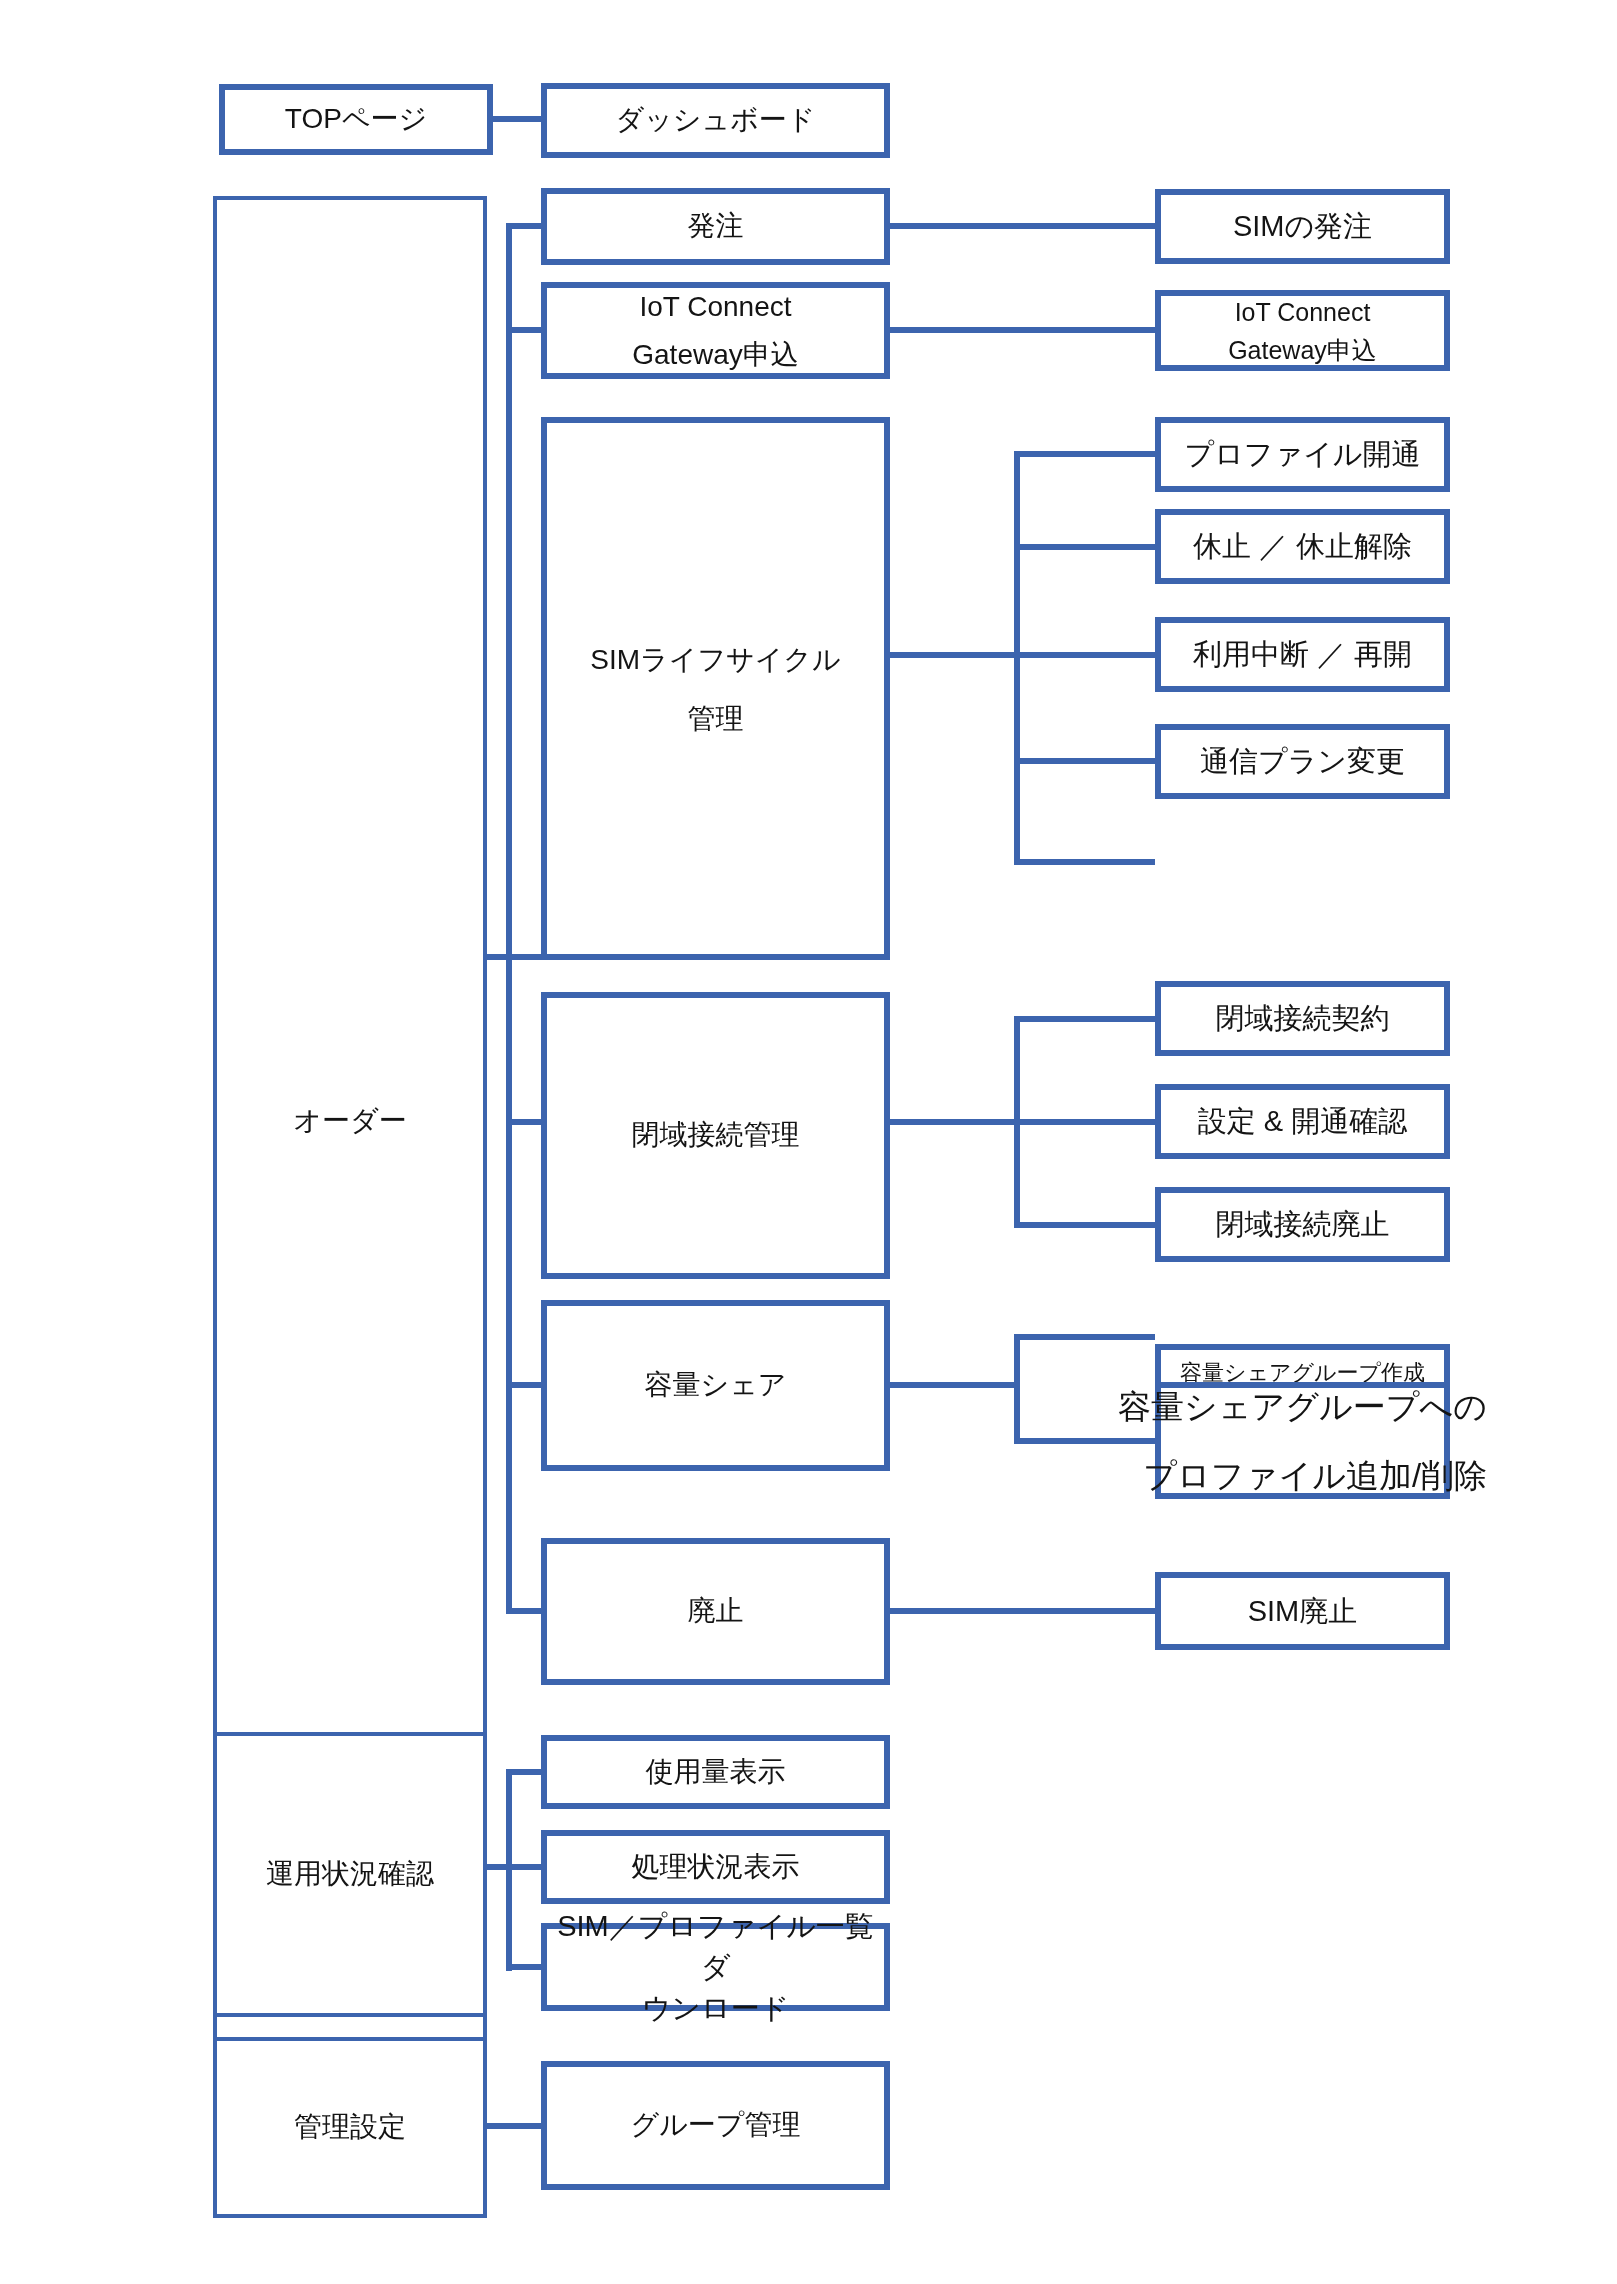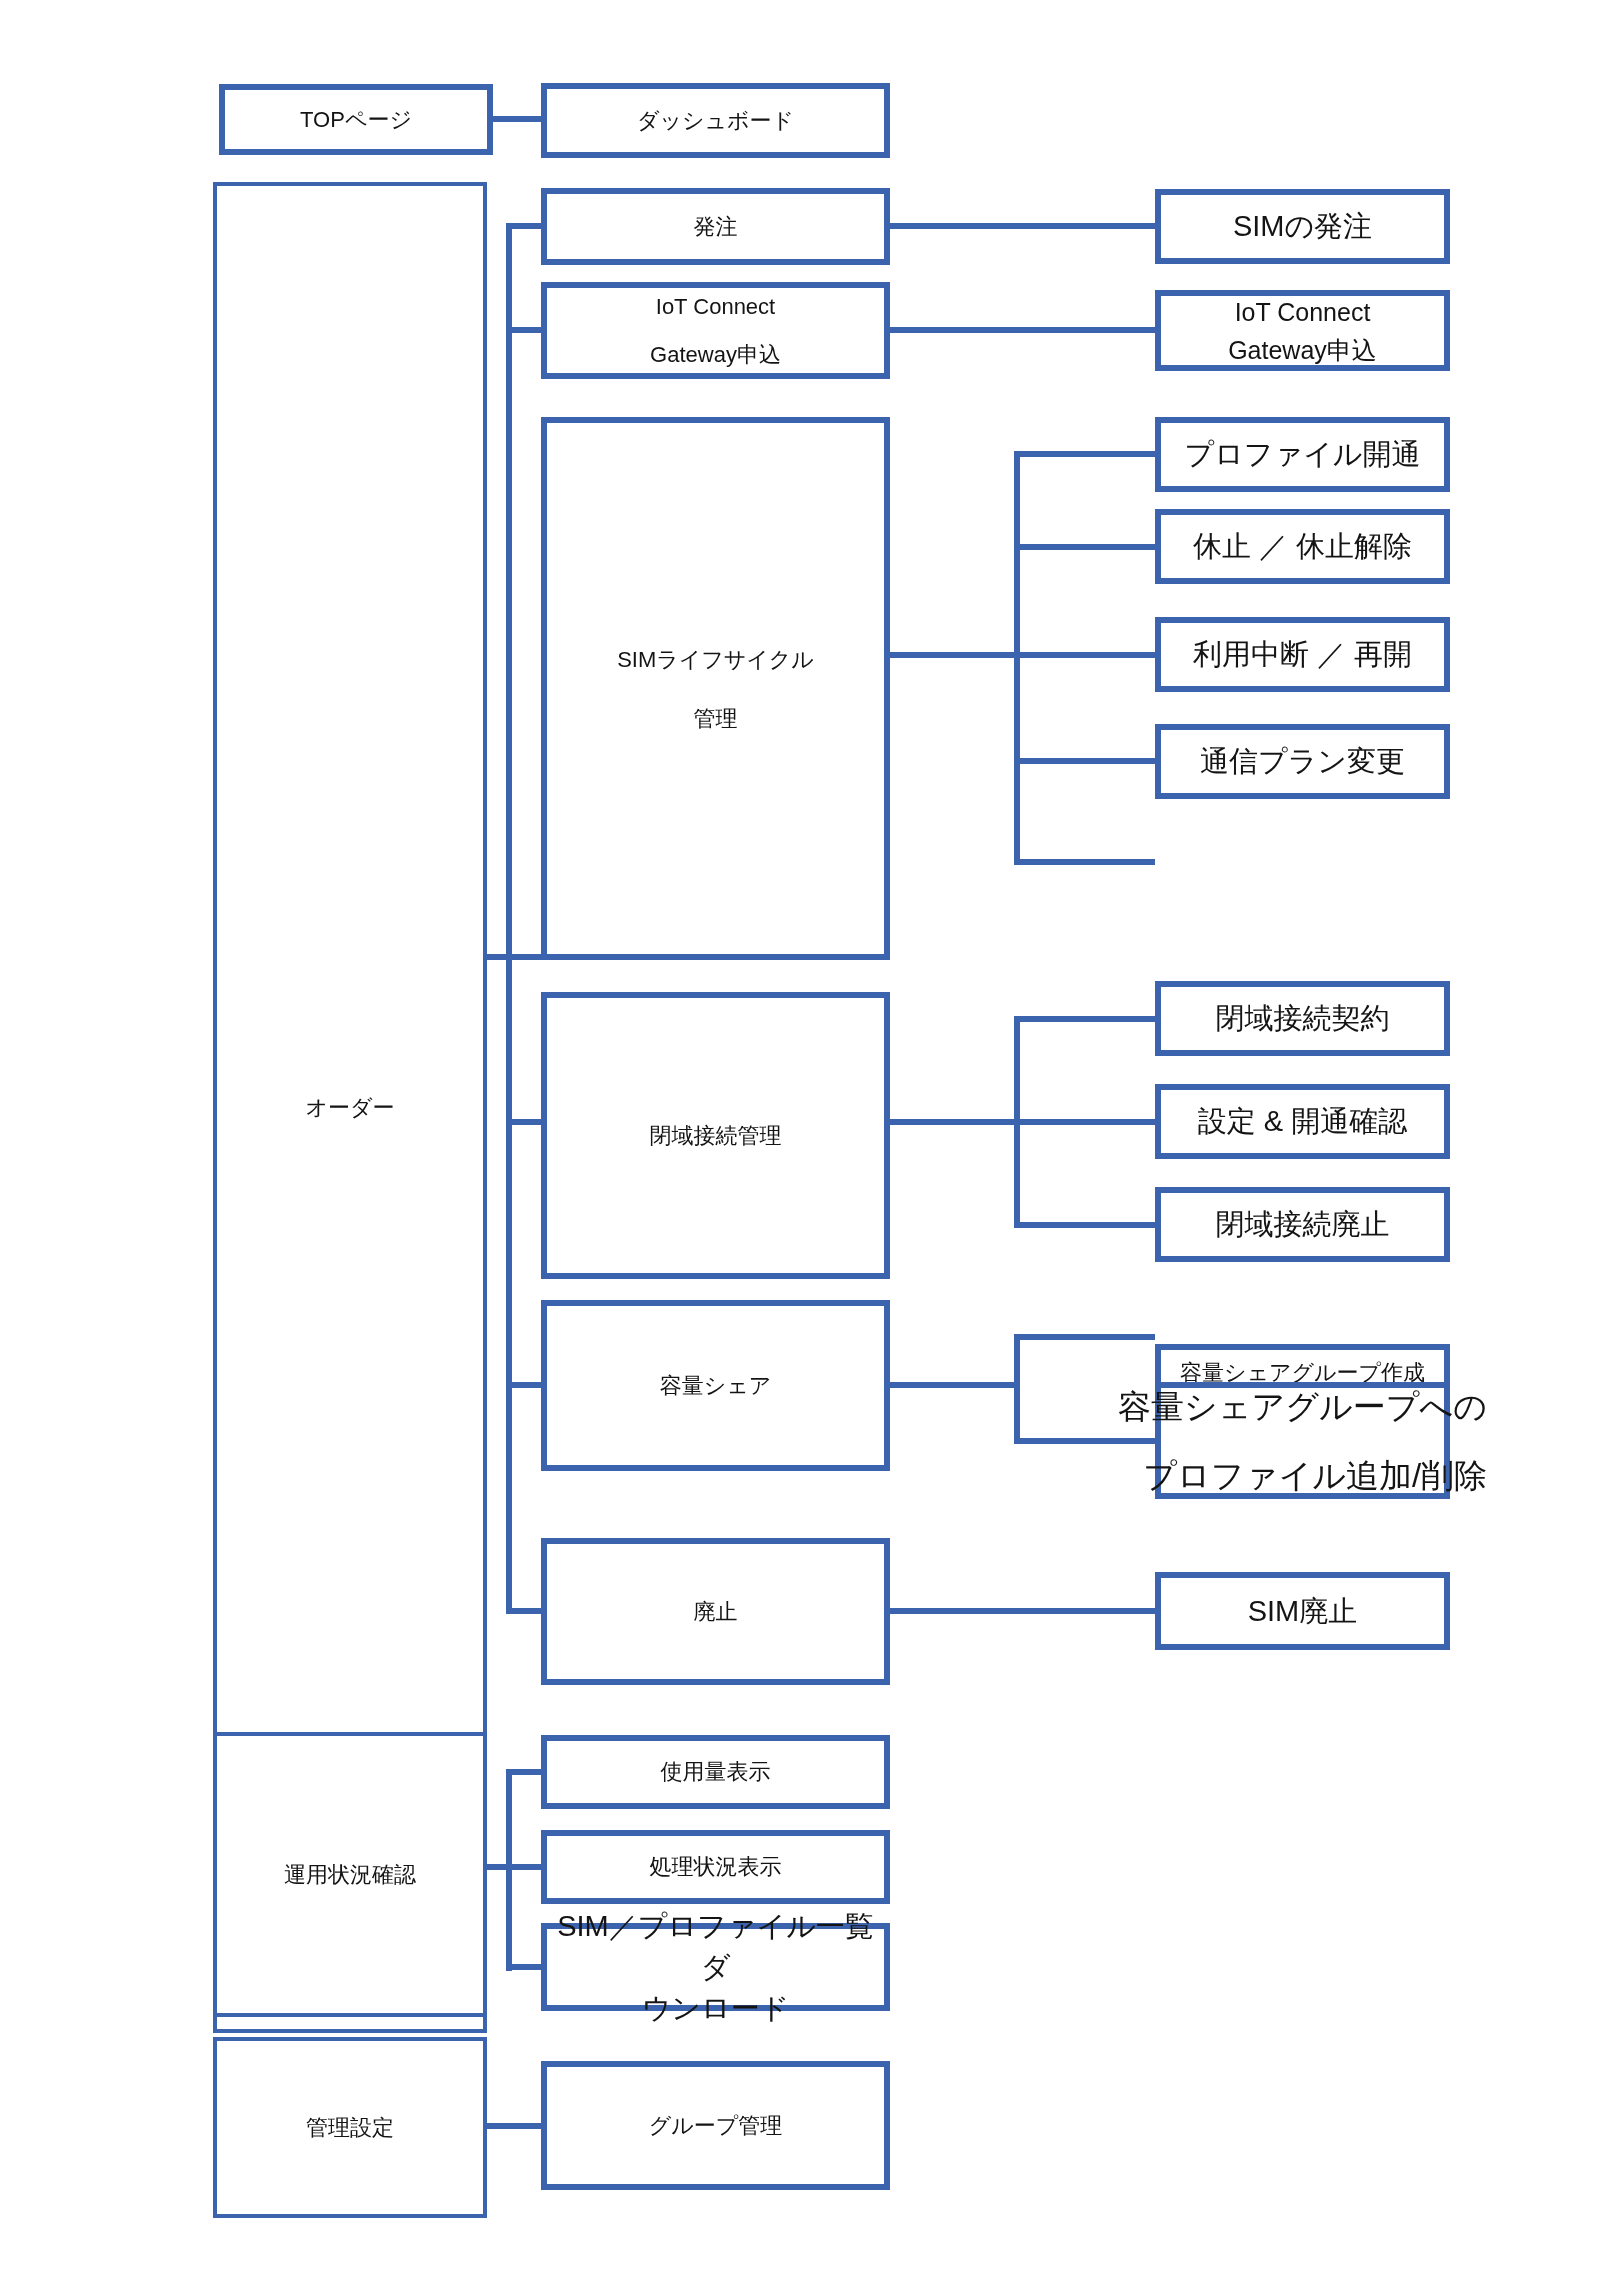--- a/index.html
+++ b/index.html
@@ -14,21 +14,21 @@
   }
   .box {
     position: absolute;
     box-sizing: border-box;
     background: #ffffff;
     border: 6.8px solid var(--blue);
     display: flex;
     align-items: center;
     justify-content: center;
     text-align: center;
-    font-size: 22px;
+    font-size: 28px;
     line-height: 1.45;
     white-space: pre-line;
     overflow: visible;
   }
   .box--thin { border-width: 4.5px; }
   .fs38 { font-size: 29px; }
   .fs33 { font-size: 25px; line-height: 38px; }
   .fs29 { font-size: 22px; margin-top: 36px; }
   .lh-iot  { line-height: 48px; }
   .lh-life { line-height: 59px; }
@@ -36,21 +36,21 @@
   .lh-cap  { font-size: 33px; line-height: 69px; white-space: pre; }
   .ln { position: absolute; background: var(--blue); }
 </style>
 </head>
 <body>
 
 <div class="canvas">
 
   <div class="box" style="left:219px; top:84px; width:274px; height:71px;">TOPページ</div>
 
-  <div class="box box--thin" style="left:213px; top:182px; width:274px; height:1851px;">オーダー</div>
+  <div class="box box--thin" style="left:213px; top:196px; width:274px; height:1851px;">オーダー</div>
 
   <div class="box box--thin" style="left:213px; top:1732px; width:274px; height:285px;">運用状況確認</div>
 
   <div class="box box--thin" style="left:213px; top:2037px; width:274px; height:181px;">管理設定</div>
 
   <div class="box" style="left:541px; top:83px; width:349px; height:75px;">ダッシュボード</div>
 
   <div class="box" style="left:541px; top:188px; width:349px; height:77px;">発注</div>
 
   <div class="box lh-iot" style="left:541px; top:282px; width:349px; height:97px;">IoT Connect

